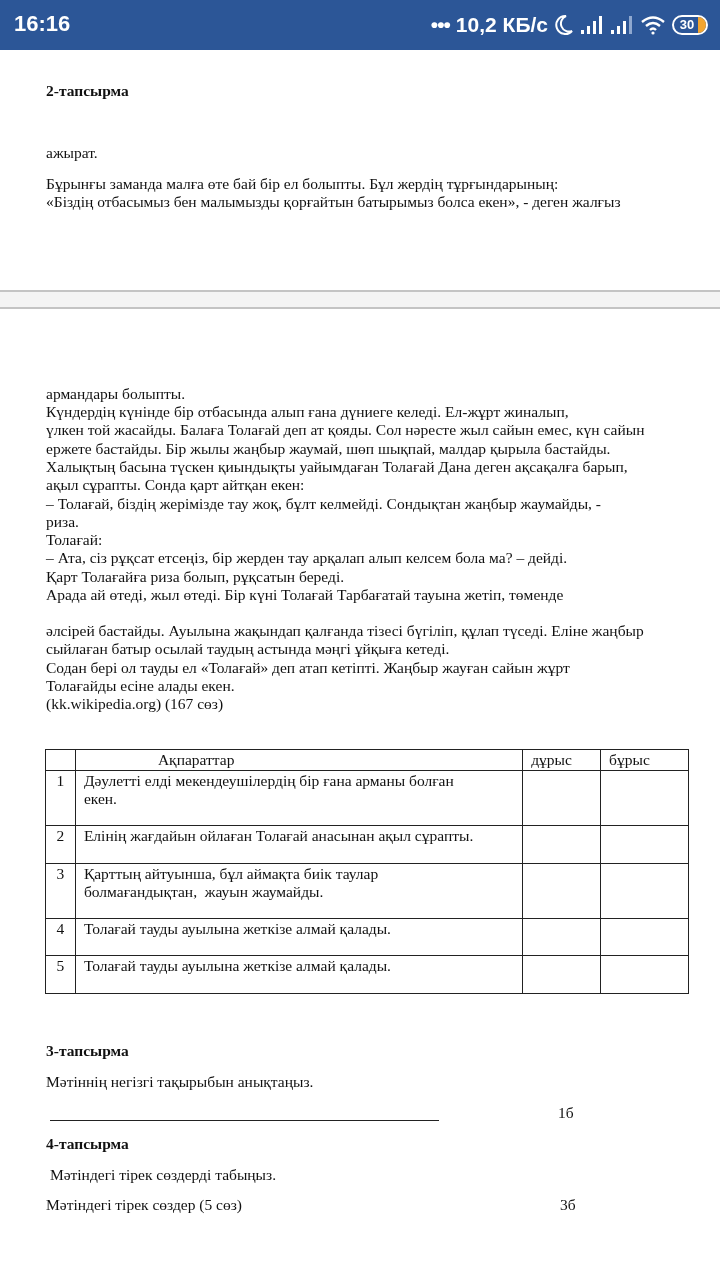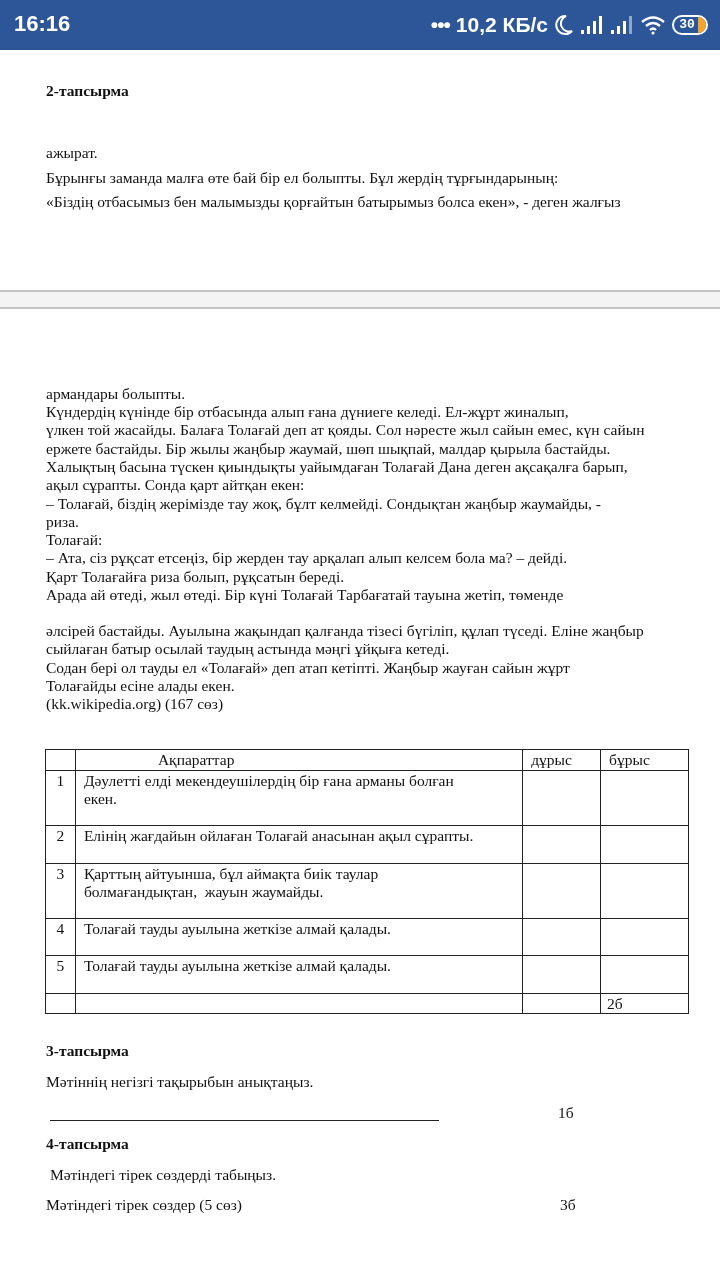--- a/index.html
+++ b/index.html
@@ -10,21 +10,21 @@
       position: absolute; left: 0; top: 0; width: 720px; height: 50px;
       background: #2c5697; color: #fff;
       font-family: "Liberation Sans", "DejaVu Sans", sans-serif;
     }
     .sb-time { position: absolute; left: 14px; top: 11px; font-size: 22px; font-weight: bold; }
     .sb-right { position: absolute; right: 12px; top: 12px; height: 26px; display: flex; align-items: center; gap: 6px; font-size: 21px; font-weight: bold; }
     .sb-dots { letter-spacing: -1px; }
     .sb-icon { display: inline-flex; align-items: center; }
     .battery {
       width: 36px; height: 20px; border: 2px solid #fff; border-radius: 10px;
-      position: relative; font-size: 13px; line-height: 16px; text-align: center; overflow: hidden; font-family: Liberation Mono, monospace;
+      position: relative; font-size: 13px; line-height: 16px; text-align: center; overflow: hidden;
     }
     .battery .fill { position: absolute; right: 0; top: 0; width: 8px; height: 100%; background: #f2a531; }
     .battery .lvl { position: relative; z-index: 1; padding-right: 6px; }
 
     .page { position: absolute; left: 0; width: 720px; background: #fff; }
     .page1 { top: 50px; height: 279px; }
     .gap { position: absolute; left: 0; top: 290px; width: 720px; height: 19px; background: #f4f4f4; border-top: 2px solid #c4c4c4; border-bottom: 2px solid #c4c4c4; }
     .page2 { top: 309px; height: 971px; padding-left: 44px; }
 
     .txt { position: absolute; left: 46px; font-size: 15.5px; line-height: 18.5px; white-space: nowrap; }
@@ -87,21 +87,21 @@
     <span class="battery">
       <span class="fill"></span>
       <span class="lvl">30</span>
     </span>
   </div>
 </div>
 
 <div class="page page1">
   <div class="txt bold" style="top:32px;">2-тапсырма</div>
   <div class="txt" style="top:94px;">ажырат.</div>
-  <div class="txt" style="top:119px;"> Бұрынғы заманда малға өте бай бір ел болыпты. Бұл жердің тұрғындарының:</div>
+  <div class="txt" style="top:125px;"> Бұрынғы заманда малға өте бай бір ел болыпты. Бұл жердің тұрғындарының:</div>
   <div class="txt" style="top:143px;">«Біздің отбасымыз бен малымызды қорғайтын батырымыз болса екен», - деген жалғыз</div>
 </div>
 
 <div class="gap"></div>
 
 <div class="page page2">
   <div class="txt" style="top:76px;">армандары болыпты.</div>
   <div class="txt" style="top:94px;">Күндердің күнінде бір отбасында алып ғана дүниеге келеді. Ел-жұрт жиналып,</div>
   <div class="txt" style="top:112px;">үлкен той жасайды. Балаға Толағай деп ат қояды. Сол нәресте жыл сайын емес, күн сайын</div>
   <div class="txt" style="top:131px;">ержете бастайды. Бір жылы жаңбыр жаумай, шөп шықпай, малдар қырыла бастайды.</div>
@@ -162,26 +162,20 @@
       <td class="c-no"></td>
     </tr>
     <tr class="r5">
       <td class="c-num">5</td>
       <td class="c-text">
         <div>Толағай тауды ауылына жеткізе алмай қалады.</div>
       </td>
       <td class="c-yes"></td>
       <td class="c-no"></td>
     </tr>
-    <tr class="rf">
-      <td class="c-num"></td>
-      <td class="c-text"></td>
-      <td class="c-yes"></td>
-      <td class="c-no" style="padding-left:6px;">2б</td>
-    </tr>
   </tbody>
     </table>
 
   <div class="txt bold" style="top:733px;">3-тапсырма</div>
   <div class="txt" style="top:764px;">Мәтіннің негізгі тақырыбын анықтаңыз.</div>
   <div class="answer-line"></div>
   <div class="txt" style="top:795px; left:558px;">1б</div>
 
   <div class="txt bold" style="top:826px;">4-тапсырма</div>
   <div class="txt" style="top:857px; white-space:pre;"> Мәтіндегі тірек сөздерді табыңыз.</div>

